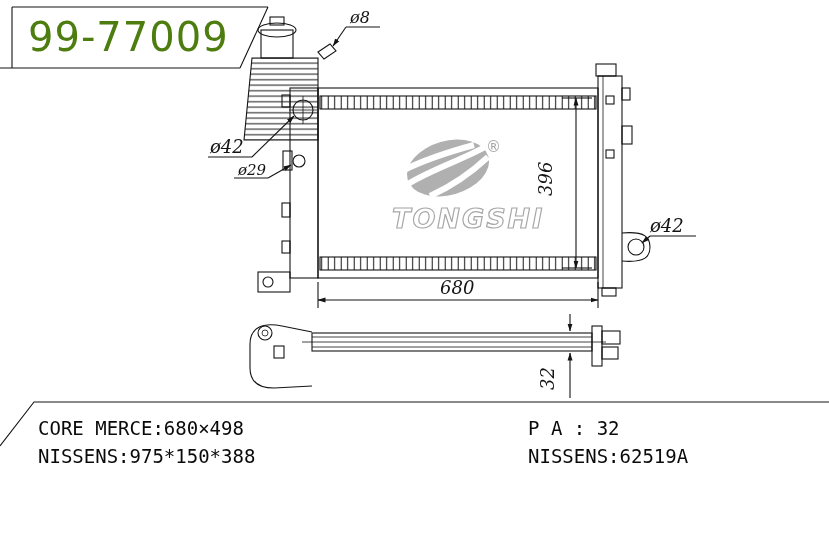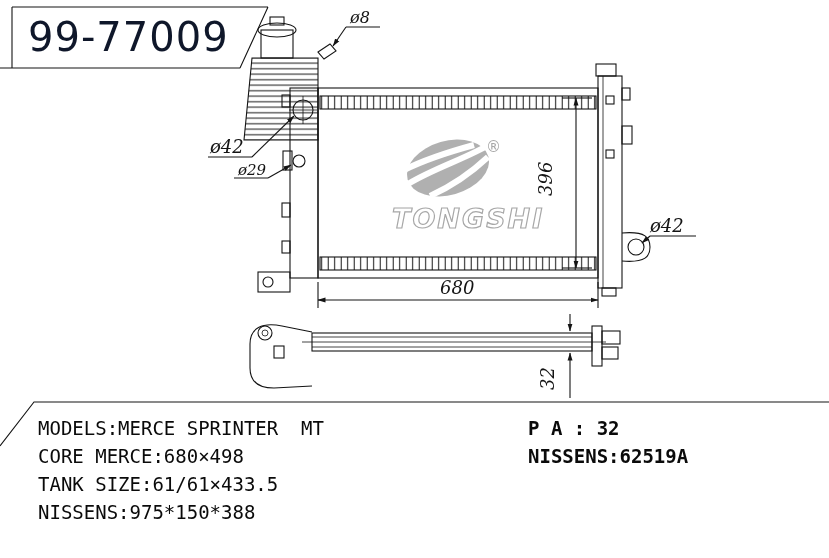--- a/index.html
+++ b/index.html
@@ -2,26 +2,26 @@
 <html><head>
 <meta charset="utf-8">
 <style>
   * { margin:0; padding:0; box-sizing:border-box; }
   html,body { width:829px; height:558px; background:#ffffff; overflow:hidden;
               font-family:"DejaVu Sans", sans-serif; }
   .page { position:absolute; left:0; top:0; width:829px; height:558px; background:#ffffff; }
   svg.art { position:absolute; left:0; top:0; }
 
   .partno { position:absolute; left:28px; top:14px; font-size:40px; letter-spacing:1px;
-            color:#0f172a; font-family:"DejaVu Sans", sans-serif; }
+            color:#4d7c0f; font-family:"DejaVu Sans", sans-serif; }
 
   .specs { position:absolute; top:414px; font-family:"DejaVu Sans Mono", monospace;
            font-size:19px; color:#0a0a0a; line-height:28px; }
   .specs.left  { left:38px; }
-  .specs.right { left:528px;font-weight:bold; }
+  .specs.right { left:528px; }
   .spec-row span { white-space:pre; }
 
   .ln      { stroke:#141414; stroke-width:1.1; fill:none; }
   .ln-thin { stroke:#141414; stroke-width:0.8; fill:none; }
   .lnS     { stroke:#141414; stroke-width:1.1; }
 
   svg text { font-family:"DejaVu Serif", serif; font-style:italic; fill:#141414; }
   text.dim    { font-size:16px; }
   text.dim-lg { font-size:18px; }
   text.dim-sm { font-size:15px; }
@@ -157,27 +157,21 @@
       <path class="logo-cut" d="M430,196 C452,186 472,172 488,157"></path>
       <text class="reg" x="486" y="152">®</text>
       <text class="brand" x="392" y="228">TONGSHI</text>
     </g>
   </svg>
 
   <div class="partno">99-77009</div>
 
   <div class="specs left">
     <div class="spec-row">
-      <span>MODELS:</span><span>MERCE SPRINTER  MT</span>
-    </div>
-    <div class="spec-row">
       <span>CORE MERCE:</span><span>680×498</span>
-    </div>
-    <div class="spec-row">
-      <span>TANK SIZE:</span><span>61/61×433.5</span>
     </div>
     <div class="spec-row">
       <span>NISSENS:</span><span>975*150*388</span>
     </div>
   </div>
 
   <div class="specs right">
     <div class="spec-row">
       <span>P A : </span><span>32</span>
     </div>

